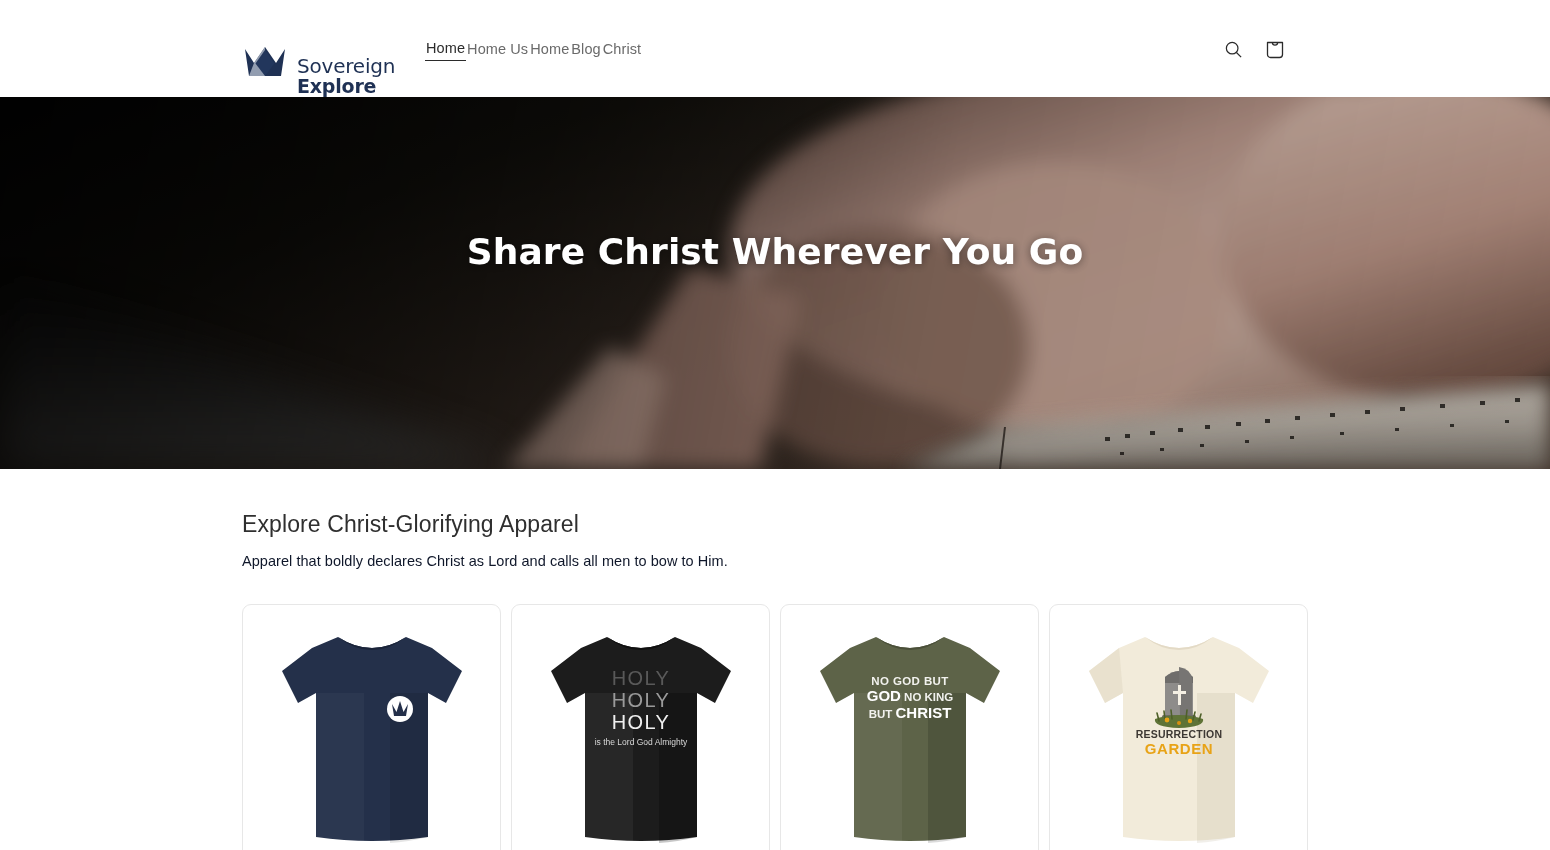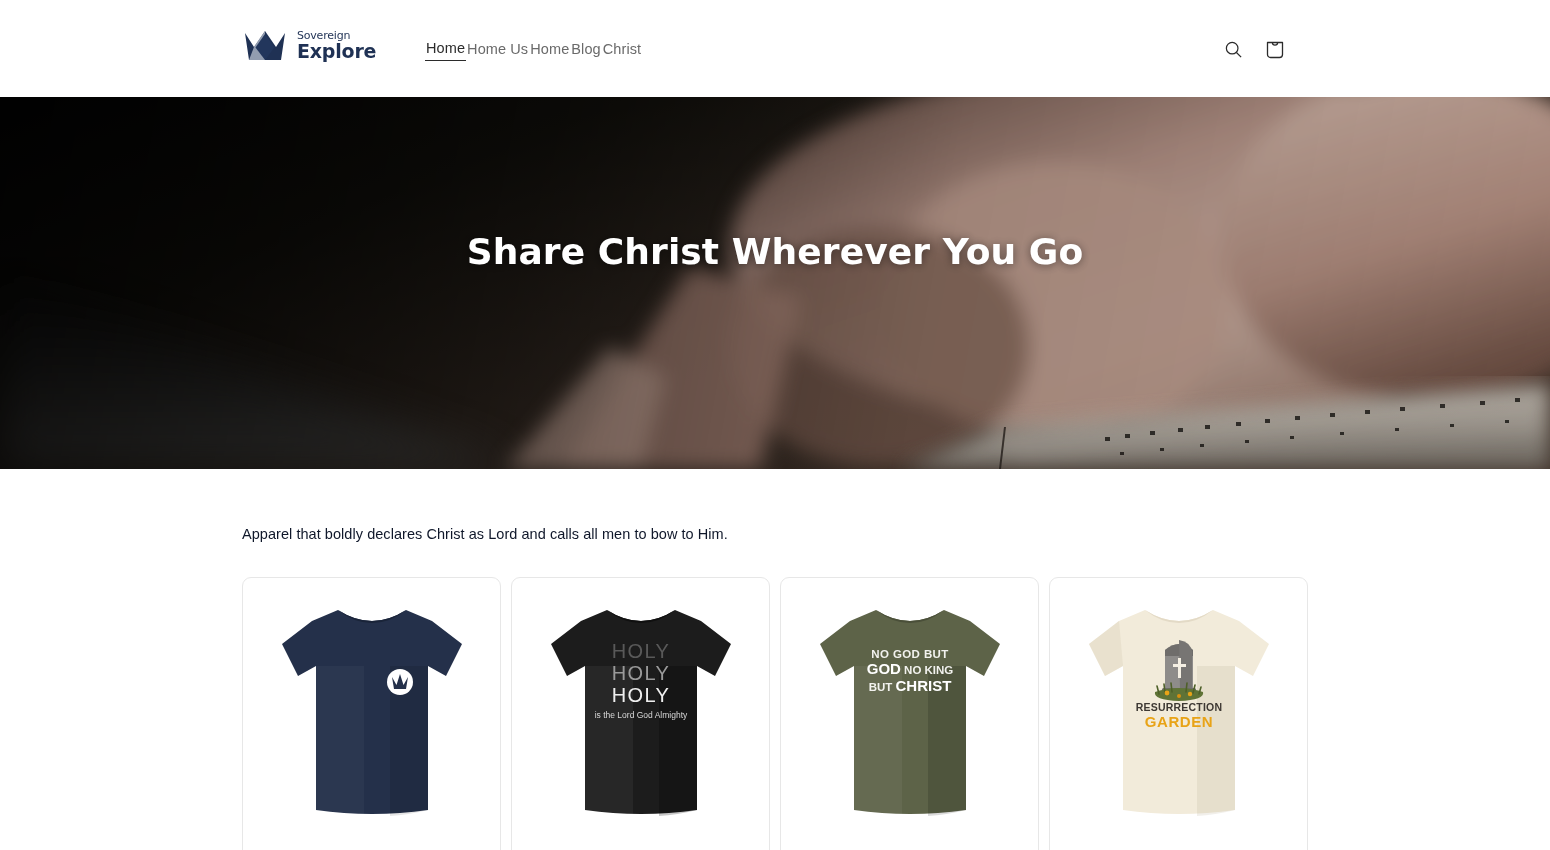--- a/index.html
+++ b/index.html
@@ -25,21 +25,21 @@
     display: flex; align-items: center; gap: 10px;
     text-decoration: none;
   }
   .brand-mark { width: 44px; height: 36px; display: block; }
   .brand-text {
     font-family: "DejaVu Sans", sans-serif;
     color: #1f3154;
     line-height: 1.04;
     letter-spacing: -0.2px;
   }
-  .brand-line1 { font-size: 11px; font-weight: 400; display: block; }
+  .brand-line1 { font-size: 20px; font-weight: 400; display: block; margin-top: 28px; }
   .brand-line2 { font-size: 19px; font-weight: 700; display: block; }
 
   .nav {
     position: absolute;
     left: 425px; top: 38px;
     display: flex; align-items: center; 
   }
   .nav a {
     font-size: 14.5px;
     color: #6a6a6a;
@@ -279,20 +279,21 @@
   <div class="hero-scrim"></div>
 
   <div class="hero-content">
     <h1 class="hero-title">Share Christ Wherever You Go</h1>
   </div>
 </section>
 
 <section class="collection">
   <div class="wrap">
 
+    <h2 class="section-title">Explore Christ-Glorifying Apparel</h2>
     <p class="section-sub">Apparel that boldly declares Christ as Lord and calls all men to bow to Him.</p>
 
     <div class="cards">
 
       <div class="card">
         <div class="card-media">
           <svg class="shirt" viewBox="0 0 200 232" aria-hidden="true">
             <path d="M66 14 L40 25 L10 48 L26 80 L44 70 L44 214 Q100 222 156 214 L156 70 L174 80 L190 48 L160 25 L134 14 Q100 36 66 14 Z" fill="#24304a"></path>
             <path d="M66 14 Q100 36 134 14 Q118 27 100 27 Q82 27 66 14 Z" fill="#1a2439"></path>
             <path d="M44 70 L44 214 Q70 220 92 220 L92 70 Z" fill="#ffffff" opacity="0.035"></path>

